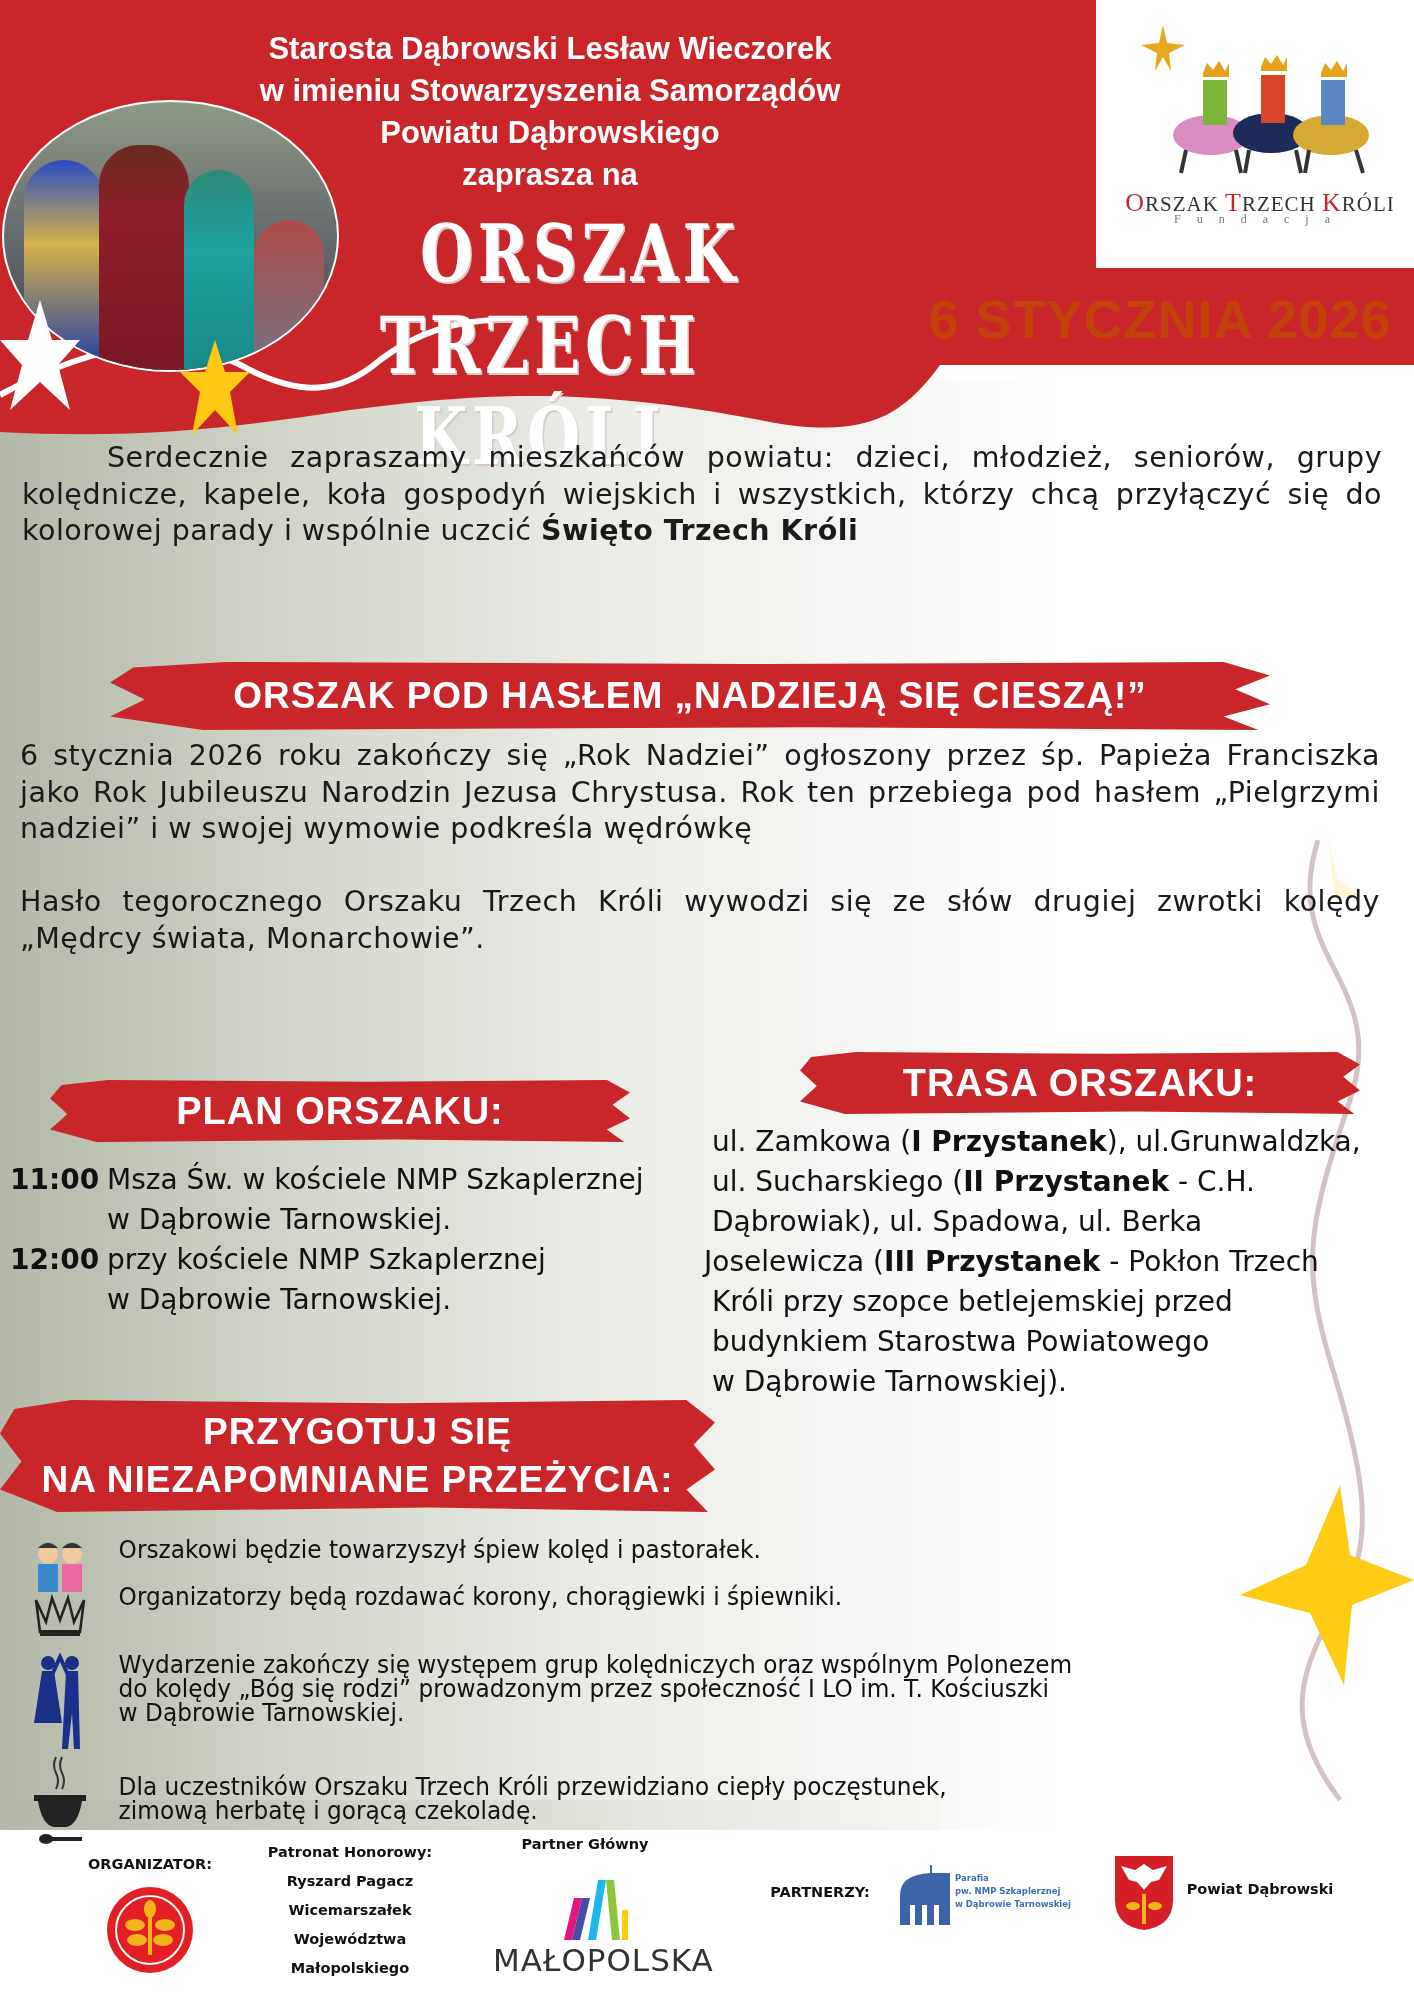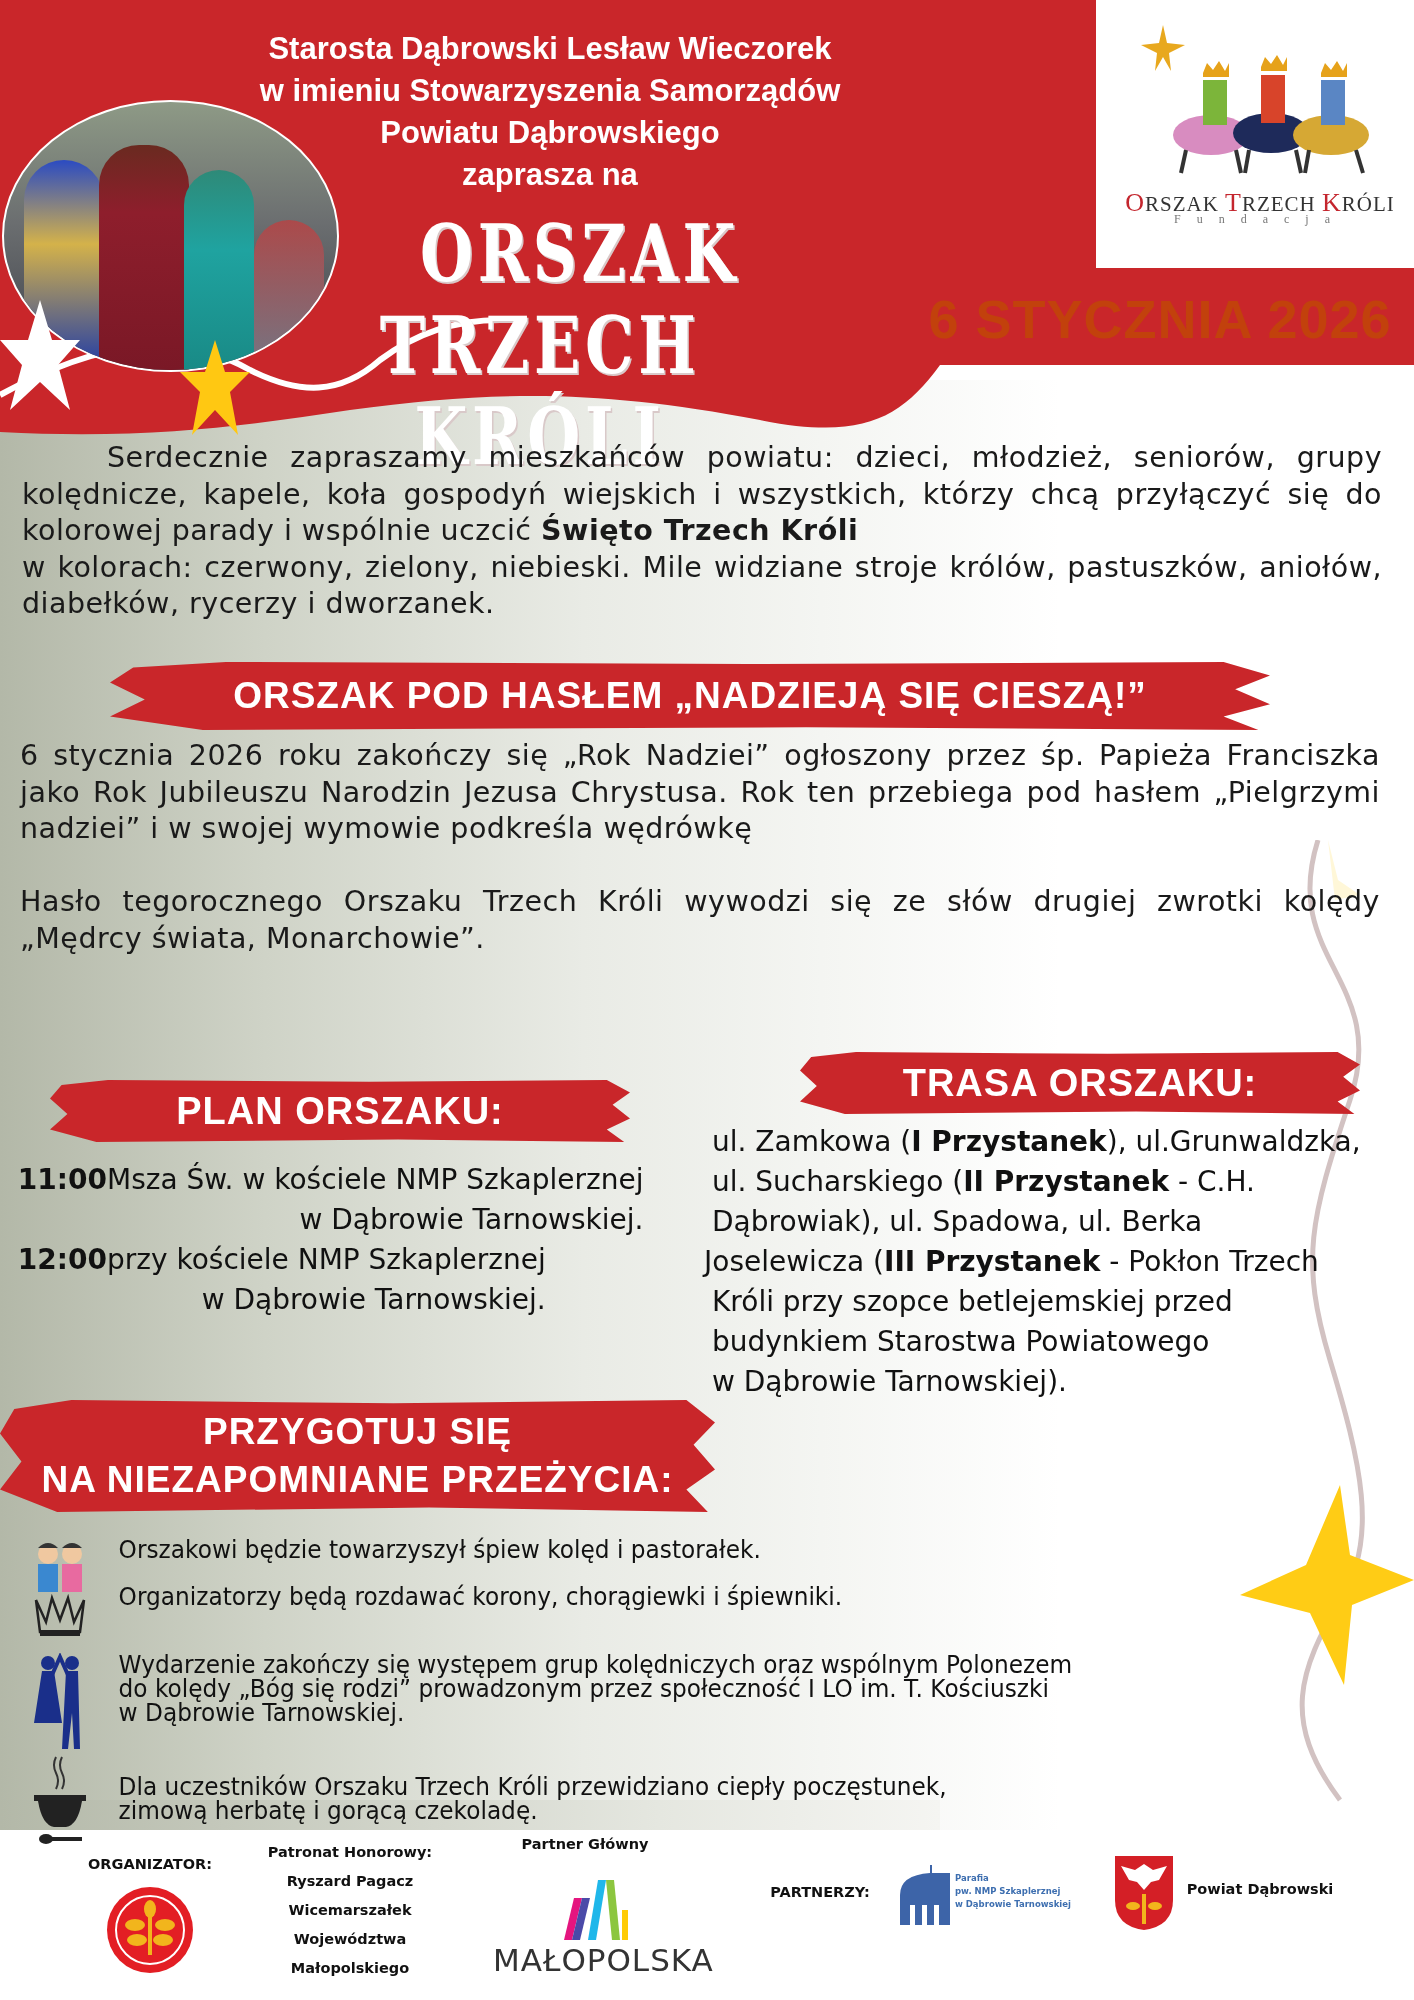--- a/index.html
+++ b/index.html
@@ -25,21 +25,21 @@
   .para { font-family:"DejaVu Sans", sans-serif; font-size:28.5px; line-height:36.5px; text-align:justify; color:#1a1a1a; letter-spacing:0.5px; }
   .intro { left:22px; top:440px; width:1360px; }
   .intro .indent { display:inline-block; width:85px; }
   .body2 { left:20px; top:738px; width:1360px; }
   .brush { background:#c9262a; color:#fff; font-weight:bold; text-align:center; letter-spacing:1px; clip-path:polygon(2% 8%,10% 0%,55% 3%,96% 0%,100% 20%,97% 40%,100% 62%,96% 80%,99% 100%,60% 96%,8% 100%,0% 80%,3% 55%,0% 30%); }
   .brush-slogan { left:110px; top:662px; width:1160px; height:68px; font-size:37px; line-height:68px; }
   .brush-plan { left:50px; top:1080px; width:580px; height:62px; font-size:38px; line-height:62px; }
   .brush-route { left:800px; top:1052px; width:560px; height:62px; font-size:38px; line-height:62px; }
   .brush-prep { left:0px; top:1400px; width:715px; height:112px; font-size:37px; line-height:48px; padding-top:8px; box-sizing:border-box; }
   .plan { left:10px; top:1160px; width:720px; font-family:"DejaVu Sans", sans-serif; font-size:28px; line-height:40px; }
-  .plan-row { display:flex;text-align:right; }
+  .plan-row { display:flex; }
   .plan-time { width:97px; font-weight:bold; flex:none; }
   .route { left:712px; top:1122px; width:680px; font-family:"DejaVu Sans", sans-serif; font-size:28px; line-height:40px; }
   .route div { white-space:nowrap; }
   .list { left:20px; top:1525px; width:1300px; font-family:"DejaVu Sans", sans-serif; font-size:25px; line-height:24px; }
   .li { position:absolute; left:0; width:1300px; display:flex; align-items:flex-start; }
   .li .ico { width:80px; height:60px; flex:none; display:flex; align-items:center; justify-content:center; font-size:44px; }
   .li .txt { padding-left:20px; transform:scaleX(0.93); transform-origin:left; white-space:nowrap; }
   
   .ftxt { font-family:"DejaVu Sans", sans-serif; font-weight:bold; font-size:14.5px; color:#111; text-align:center; line-height:29px; }
   .f-org { left:75px; top:1850px; width:150px; }
@@ -115,21 +115,20 @@
   </svg>
 </div>
 <div class="abs logo-caption">
   <span class="cap">O</span><span>RSZAK </span><span class="cap">T</span><span>RZECH </span><span class="cap">K</span><span>RÓLI</span>
 </div>
 <div class="abs logo-fund">Fundacja</div>
 <div class="abs date">6 STYCZNIA 2026</div>
 
 <div class="abs para intro">
   <span class="indent"></span><span>Serdecznie zapraszamy mieszkańców powiatu: dzieci, młodzież, seniorów, grupy kolędnicze, kapele, koła gospodyń wiejskich i wszystkich, którzy chcą przyłączyć się do kolorowej parady i wspólnie uczcić </span><b>Święto Trzech Króli</b><br>
-  <span>w kolorach: czerwony, zielony, niebieski. Mile widziane stroje królów, pastuszków, aniołów, diabełków, rycerzy i dworzanek.</span>
 </div>
 
 <div class="abs brush brush-slogan">ORSZAK POD HASŁEM „NADZIEJĄ SIĘ CIESZĄ!”</div>
 <div class="abs para body2">
   <span>6 stycznia 2026 roku zakończy się „Rok Nadziei” ogłoszony przez śp. Papieża Franciszka jako Rok Jubileuszu Narodzin Jezusa Chrystusa. Rok ten przebiega pod hasłem „Pielgrzymi nadziei” i w swojej wymowie podkreśla wędrówkę</span><br>
   <br>
   <span>Hasło tegorocznego Orszaku Trzech Króli wywodzi się ze słów drugiej zwrotki kolędy „Mędrcy świata, Monarchowie”.</span>
 </div>
 
 <div class="abs brush brush-plan">PLAN ORSZAKU:</div>

